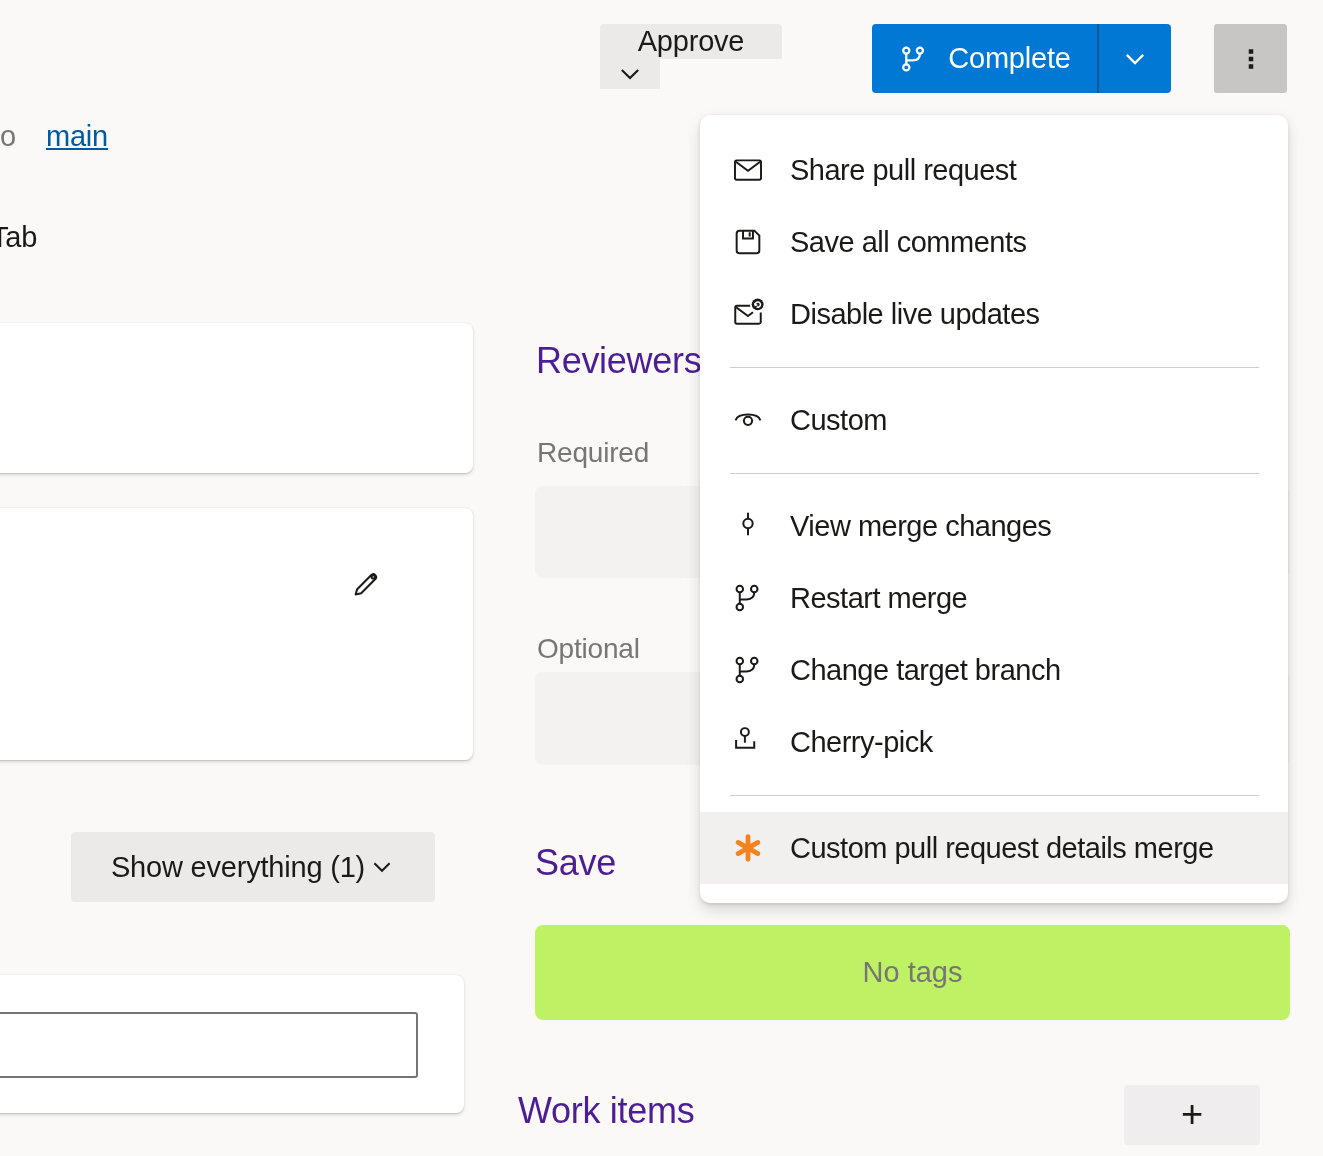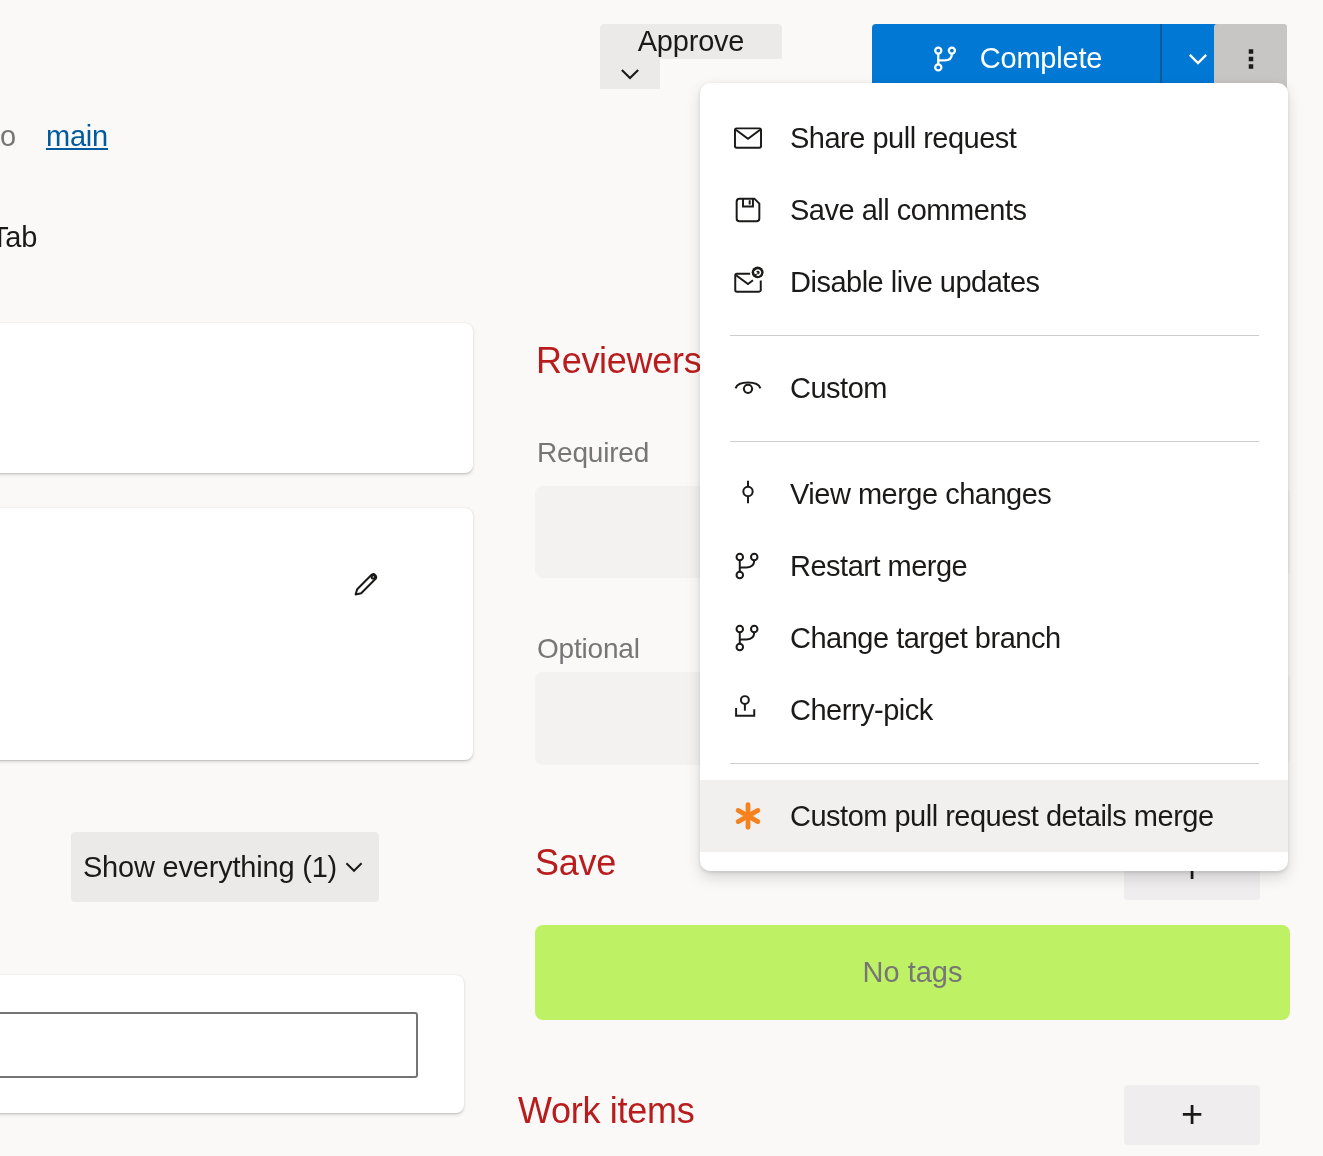--- a/index.html
+++ b/index.html
@@ -37,64 +37,64 @@
     border:2px solid #757575;border-radius:3px;background:#fff;
     font-family:"Liberation Sans",sans-serif;font-size:28px;padding:0 16px;outline:none;
   }
 
   
   .gray-btn{
     background:#eceae9;border:none;border-radius:4px;cursor:pointer;
     font-family:"Liberation Sans",sans-serif;font-size:29px;color:#1b1a19;letter-spacing:-0.2px;
   }
   .show-everything{
-    left:71px;top:832px;width:308px;height:70px;
+    left:71px;top:832px;width:364px;height:70px;
     display:flex;align-items:center;justify-content:center;gap:4px;
   }
 
   .split{display:flex;border-radius:4px;overflow:hidden;height:69px;}
   .split .main-part,.split .chev-part{
     display:flex;align-items:center;justify-content:center;border:none;cursor:pointer;
     font-family:"Liberation Sans",sans-serif;font-size:29px;letter-spacing:-0.2px;
   }
   .approve-split{left:600px;top:24px;flex-direction:column;}
   .approve-split .main-part{width:182px;background:#eceae9;color:#1b1a19;}
   .approve-split .divider{width:1px;background:#adabaa;}
   .approve-split .chev-part{width:60px;background:#eceae9;}
 
   .complete-split{left:872px;top:24px;}
-  .complete-split .main-part{width:288px;background:#0078d4;color:#ffffff;gap:18px;}
+  .complete-split .main-part{width:225px;background:#0078d4;color:#ffffff;gap:18px;}
   .complete-split .divider{width:2px;background:#135a95;}
   .complete-split .chev-part{width:72px;background:#0078d4;}
 
   .more-btn{
     left:1214px;top:24px;width:73px;height:69px;background:#c8c6c4;border:none;border-radius:3px;
     display:flex;align-items:center;justify-content:center;cursor:pointer;
   }
 
   
-  .section-title{font-size:36px;color:#b91c1c;letter-spacing:-0.3px;}
+  .section-title{font-size:36px;color:#4c1d95;letter-spacing:-0.3px;}
   .sub-label{font-size:28px;color:#767676;letter-spacing:-0.2px;}
   .ph-box{background:#f3f2f1;border-radius:8px;}
   .no-tags-box{
     left:535px;top:925px;width:755px;height:95px;background:#bef264;border-radius:8px;
     display:flex;align-items:center;justify-content:center;
     font-size:29px;color:#767676;
   }
   .add-btn{
     width:136px;height:60px;background:#efeded;border:none;border-radius:4px;cursor:pointer;
     font-family:"Liberation Sans",sans-serif;font-size:38px;font-weight:300;color:#1b1a19;
     display:flex;align-items:center;justify-content:center;line-height:1;padding-bottom:4px;
   }
   .tags-add{left:1124px;top:840px;}
   .work-add{left:1124px;top:1085px;}
 
   
   .menu{
-    left:700px;top:83px;width:588px;height:788px;box-sizing:border-box;
+    left:700px;top:115px;width:588px;height:788px;box-sizing:border-box;
     background:#ffffff;border-radius:10px;overflow:hidden;
     box-shadow:0 6.4px 14.4px 0 rgba(0,0,0,.132), 0 1.2px 3.6px 0 rgba(0,0,0,.108);
     padding:19px 0;z-index:10;
   }
   .menu-item{
     height:72px;display:flex;align-items:center;cursor:pointer;
     font-size:29px;color:#1b1a19;letter-spacing:-0.5px;white-space:nowrap;
   }
   .menu-item.highlighted{background:#f1f0ef;}
   .menu-item .mi-icon{

